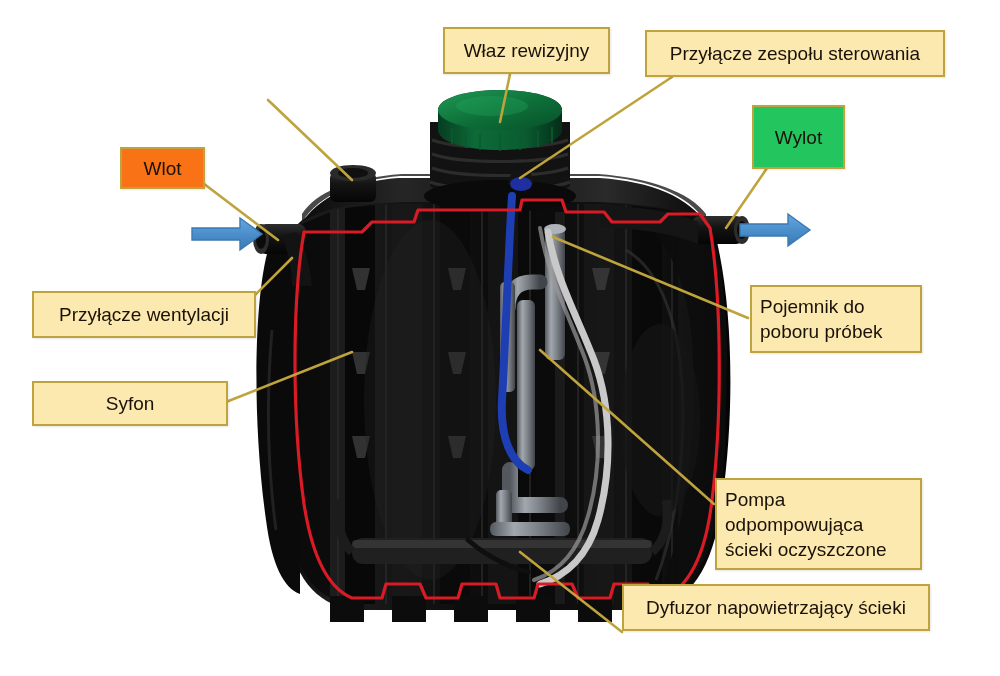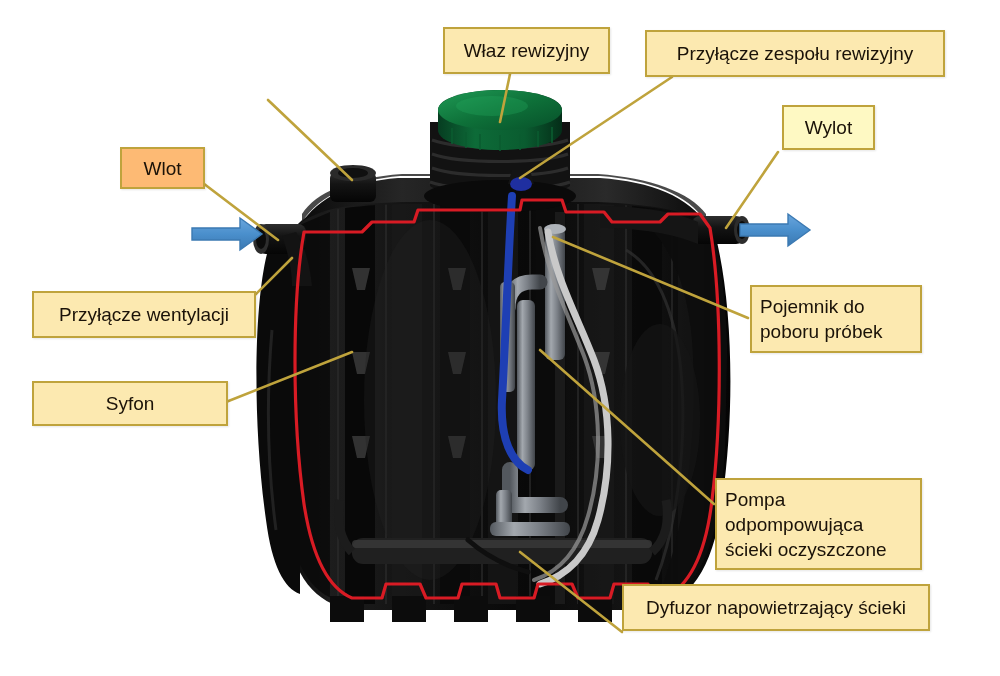--- a/index.html
+++ b/index.html
@@ -290,23 +290,23 @@
         <line x1="195" y1="177" x2="278" y2="240"></line>
         <line x1="252" y1="298" x2="292" y2="258"></line>
         <line x1="226" y1="402" x2="352" y2="352"></line>
         <line x1="748" y1="318" x2="553" y2="237"></line>
         <line x1="714" y1="504" x2="540" y2="350"></line>
         <line x1="622" y1="632" x2="520" y2="552"></line>
       </g>
   </svg>
 
   <div class="callout" style="left: 443px; top: 27px; width: 167px; height: 47px; background: rgb(252, 233, 176); border-color: rgb(191, 163, 60);">Właz rewizyjny</div>
-  <div class="callout" style="left: 645px; top: 30px; width: 300px; height: 47px; background: rgb(252, 233, 176); border-color: rgb(191, 163, 60);">Przyłącze zespołu rewizyjny</div>
-  <div class="callout" style="left: 752px; top: 105px; width: 93px; height: 45px; background: #fef9c3; border-color: rgb(191, 163, 60); margin-left: 30px;">Wylot</div>
-  <div class="callout" style="left: 120px; top: 147px; width: 85px; height: 42px; background: #fdba74; border-color: rgb(191, 163, 60);">Wlot</div>
+  <div class="callout" style="left: 645px; top: 30px; width: 300px; height: 47px; background: rgb(252, 233, 176); border-color: rgb(191, 163, 60);">Przyłącze zespołu sterowania</div>
+  <div class="callout" style="left: 752px; top: 105px; width: 93px; height: 64px; background: #22c55e; border-color: rgb(191, 163, 60);">Wylot</div>
+  <div class="callout" style="left: 120px; top: 147px; width: 85px; height: 42px; background: #f97316; border-color: rgb(191, 163, 60);">Wlot</div>
   <div class="callout" style="left: 32px; top: 381px; width: 196px; height: 45px; background: rgb(252, 233, 176); border-color: rgb(191, 163, 60);">Syfon</div>
   <div class="callout" style="left: 32px; top: 291px; width: 224px; height: 47px; background: rgb(252, 233, 176); border-color: rgb(191, 163, 60);">Przyłącze wentylacji</div>
   <div class="callout left-align" style="left: 715px; top: 478px; width: 207px; height: 92px; background: rgb(252, 233, 176); border-color: rgb(191, 163, 60);">Pompa
 odpompowująca
 ścieki oczyszczone</div>
   <div class="callout left-align" style="left: 750px; top: 285px; width: 172px; height: 68px; background: rgb(252, 233, 176); border-color: rgb(191, 163, 60);">Pojemnik do
 poboru próbek</div>
   <div class="callout" style="left: 622px; top: 584px; width: 308px; height: 47px; background: rgb(252, 233, 176); border-color: rgb(191, 163, 60);">Dyfuzor napowietrzający ścieki</div>
 
 </div>

